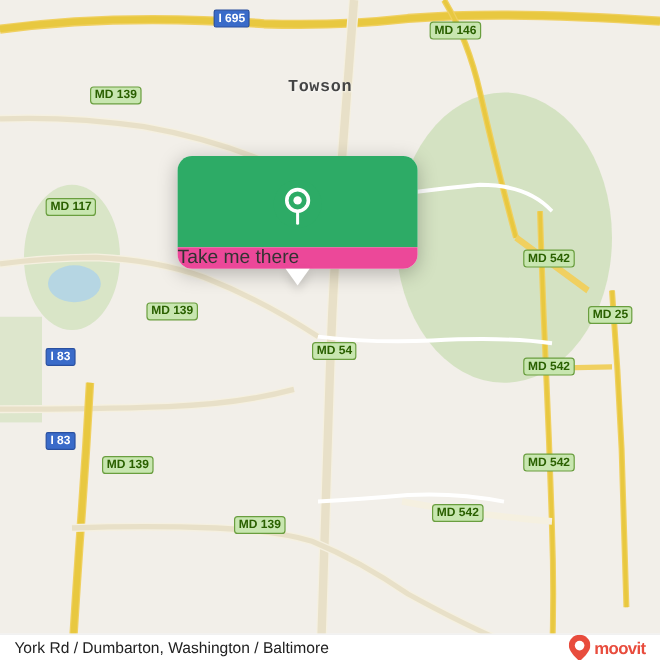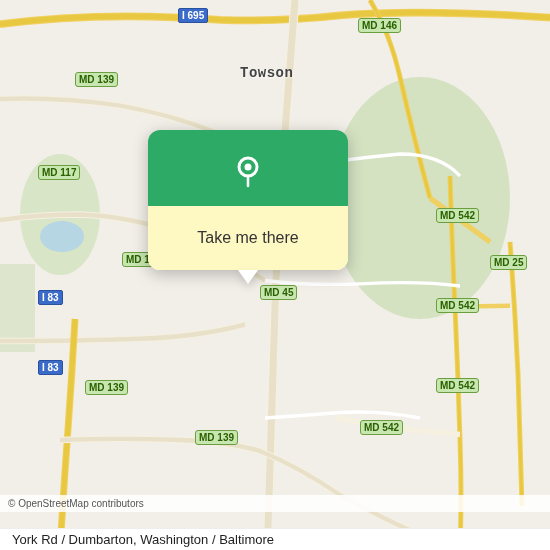--- a/index.html
+++ b/index.html
@@ -54,28 +54,28 @@
       padding: 18px 0 14px 0;
     }
 
     .pin-icon {
       width: 44px;
       height: 44px;
     }
 
     .popup-button {
       width: 100%;
-      padding: 23px 0;
-      text-align: center;
+      padding: 0 0;
+      text-align: left;
       font-size: 16px;
       font-weight: 500;
       color: #333;
       cursor: pointer;
       border: none;
-      background: #fef9c3;
+      background: #ec4899;
       border-radius: 0 0 12px 12px;
     }
 
     
     .popup-tail {
       position: absolute;
       bottom: -14px;
       left: 50%;
       transform: translateX(-50%);
       width: 0;
@@ -228,21 +228,21 @@
     <path d="M265,380 Q300,378 340,375 Q380,373 420,380" stroke="#fff" stroke-width="3" fill="none"></path>
   </svg>
 
   <div class="city-label" style="top: 65px; left: 240px;">Towson</div>
 
   <div class="road-shield interstate" style="top:8px;left:178px;">I 695</div>
   <div class="road-shield state" style="top:18px;left:330px;margin-left:28px;">MD 146</div>
   <div class="road-shield state" style="top:72px;left:75px;">MD 139</div>
   <div class="road-shield state" style="top:165px;left:38px;">MD 117</div>
   <div class="road-shield state" style="top:252px;left:122px;">MD 139</div>
-  <div class="road-shield state" style="top:285px;left:260px;">MD 45</div>
+  <div class="road-shield state" style="top:285px;left:260px;">MD 54</div>
   <div class="road-shield state" style="top:208px;left:436px;">MD 542</div>
   <div class="road-shield state" style="top:298px;left:436px;">MD 542</div>
   <div class="road-shield state" style="top:255px;left:490px;">MD 25</div>
   <div class="road-shield interstate" style="top:290px;left:38px;">I 83</div>
   <div class="road-shield interstate" style="top:360px;left:38px;">I 83</div>
   <div class="road-shield state" style="top:380px;left:85px;">MD 139</div>
   <div class="road-shield state" style="top:378px;left:436px;">MD 542</div>
   <div class="road-shield state" style="top:420px;left:360px;">MD 542</div>
   <div class="road-shield state" style="top:430px;left:195px;">MD 139</div>
 
@@ -252,22 +252,26 @@
         <circle cx="22" cy="22" r="20" fill="#2dab66"></circle>
         <circle cx="22" cy="19" r="9" fill="none" stroke="white" stroke-width="3"></circle>
         <circle cx="22" cy="19" r="3.5" fill="white"></circle>
         <path d="M22 28 Q22 36 22 38" stroke="white" stroke-width="2.5" stroke-linecap="round"></path>
       </svg>
     </div>
     <button class="popup-button">Take me there</button>
     <div class="popup-tail"></div>
   </div>
 
-  <div class="attribution-bar">
-    <span>© OpenStreetMap contributors</span>
-  </div>
 
   <div class="bottom-bar">
     <div class="bottom-bar-text">
       <span>York Rd / Dumbarton, Washington / Baltimore</span>
     </div>
+    <div class="moovit-logo">
+      <svg class="moovit-pin" viewBox="0 0 18 22">
+        <path d="M9 0 C4 0 0 4 0 9 C0 15 9 22 9 22 C9 22 18 15 18 9 C18 4 14 0 9 0 Z" fill="#e84c3d"></path>
+        <circle cx="9" cy="9" r="4" fill="white"></circle>
+      </svg>
+      <span class="moovit-text">moovit</span>
+    </div>
   </div>
 </div>
 
 </body></html>

